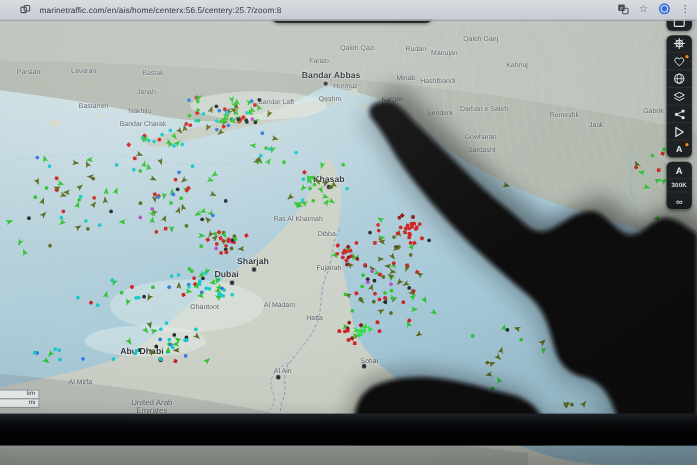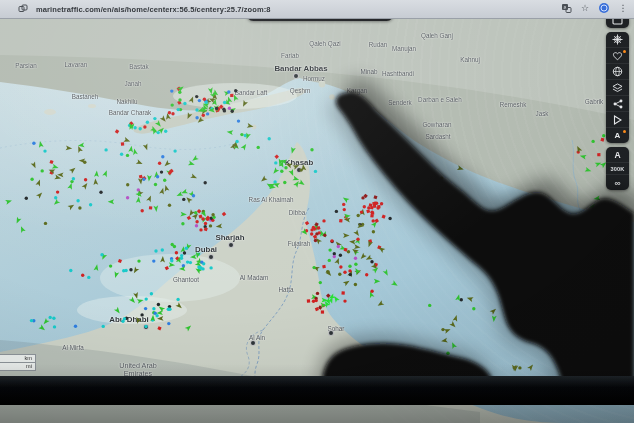--- a/index.html
+++ b/index.html
@@ -6,21 +6,21 @@
   #stage{position:relative;width:634px;height:423px;overflow:hidden;
          font-family:"Liberation Sans","DejaVu Sans",sans-serif;background:#9fc0cf;}
 
   
   #browserbar{position:absolute;left:0;top:0;width:634px;height:18px;z-index:40;
     background:linear-gradient(180deg,#d9dde2,#c7ccd3);display:flex;align-items:center;
     border-bottom:1px solid #9aa0a8;}
   #urltext{font-size:7.5px;color:#35393e;margin-left:6px;letter-spacing:.1px;}
   .bicon{width:14px;height:14px;display:flex;align-items:center;justify-content:center;
     color:#4a4f55;font-size:9px;}
-  #barleft{display:flex;align-items:center;margin-left:16px;font-weight:bold;}
+  #barleft{display:flex;align-items:center;margin-left:16px;}
   #barright{position:absolute;right:4px;top:1px;display:flex;gap:5px;align-items:center;}
 
   
   #map{position:absolute;left:0;top:18px;width:634px;height:405px;
     background:
       radial-gradient(90% 80% at 20% 10%, rgba(255,255,255,.30), rgba(255,255,255,0) 55%),
       linear-gradient(160deg,#c6d9de 0%,#b4d0da 35%,#a6c9d8 60%,#97bccd 100%);}
   #landsvg,#markers,#handsvg{position:absolute;left:0;top:-18px;width:634px;height:423px;}
   #landsvg{z-index:1}
   .maplabel{position:absolute;transform:translate(-50%,-55%);z-index:2;

